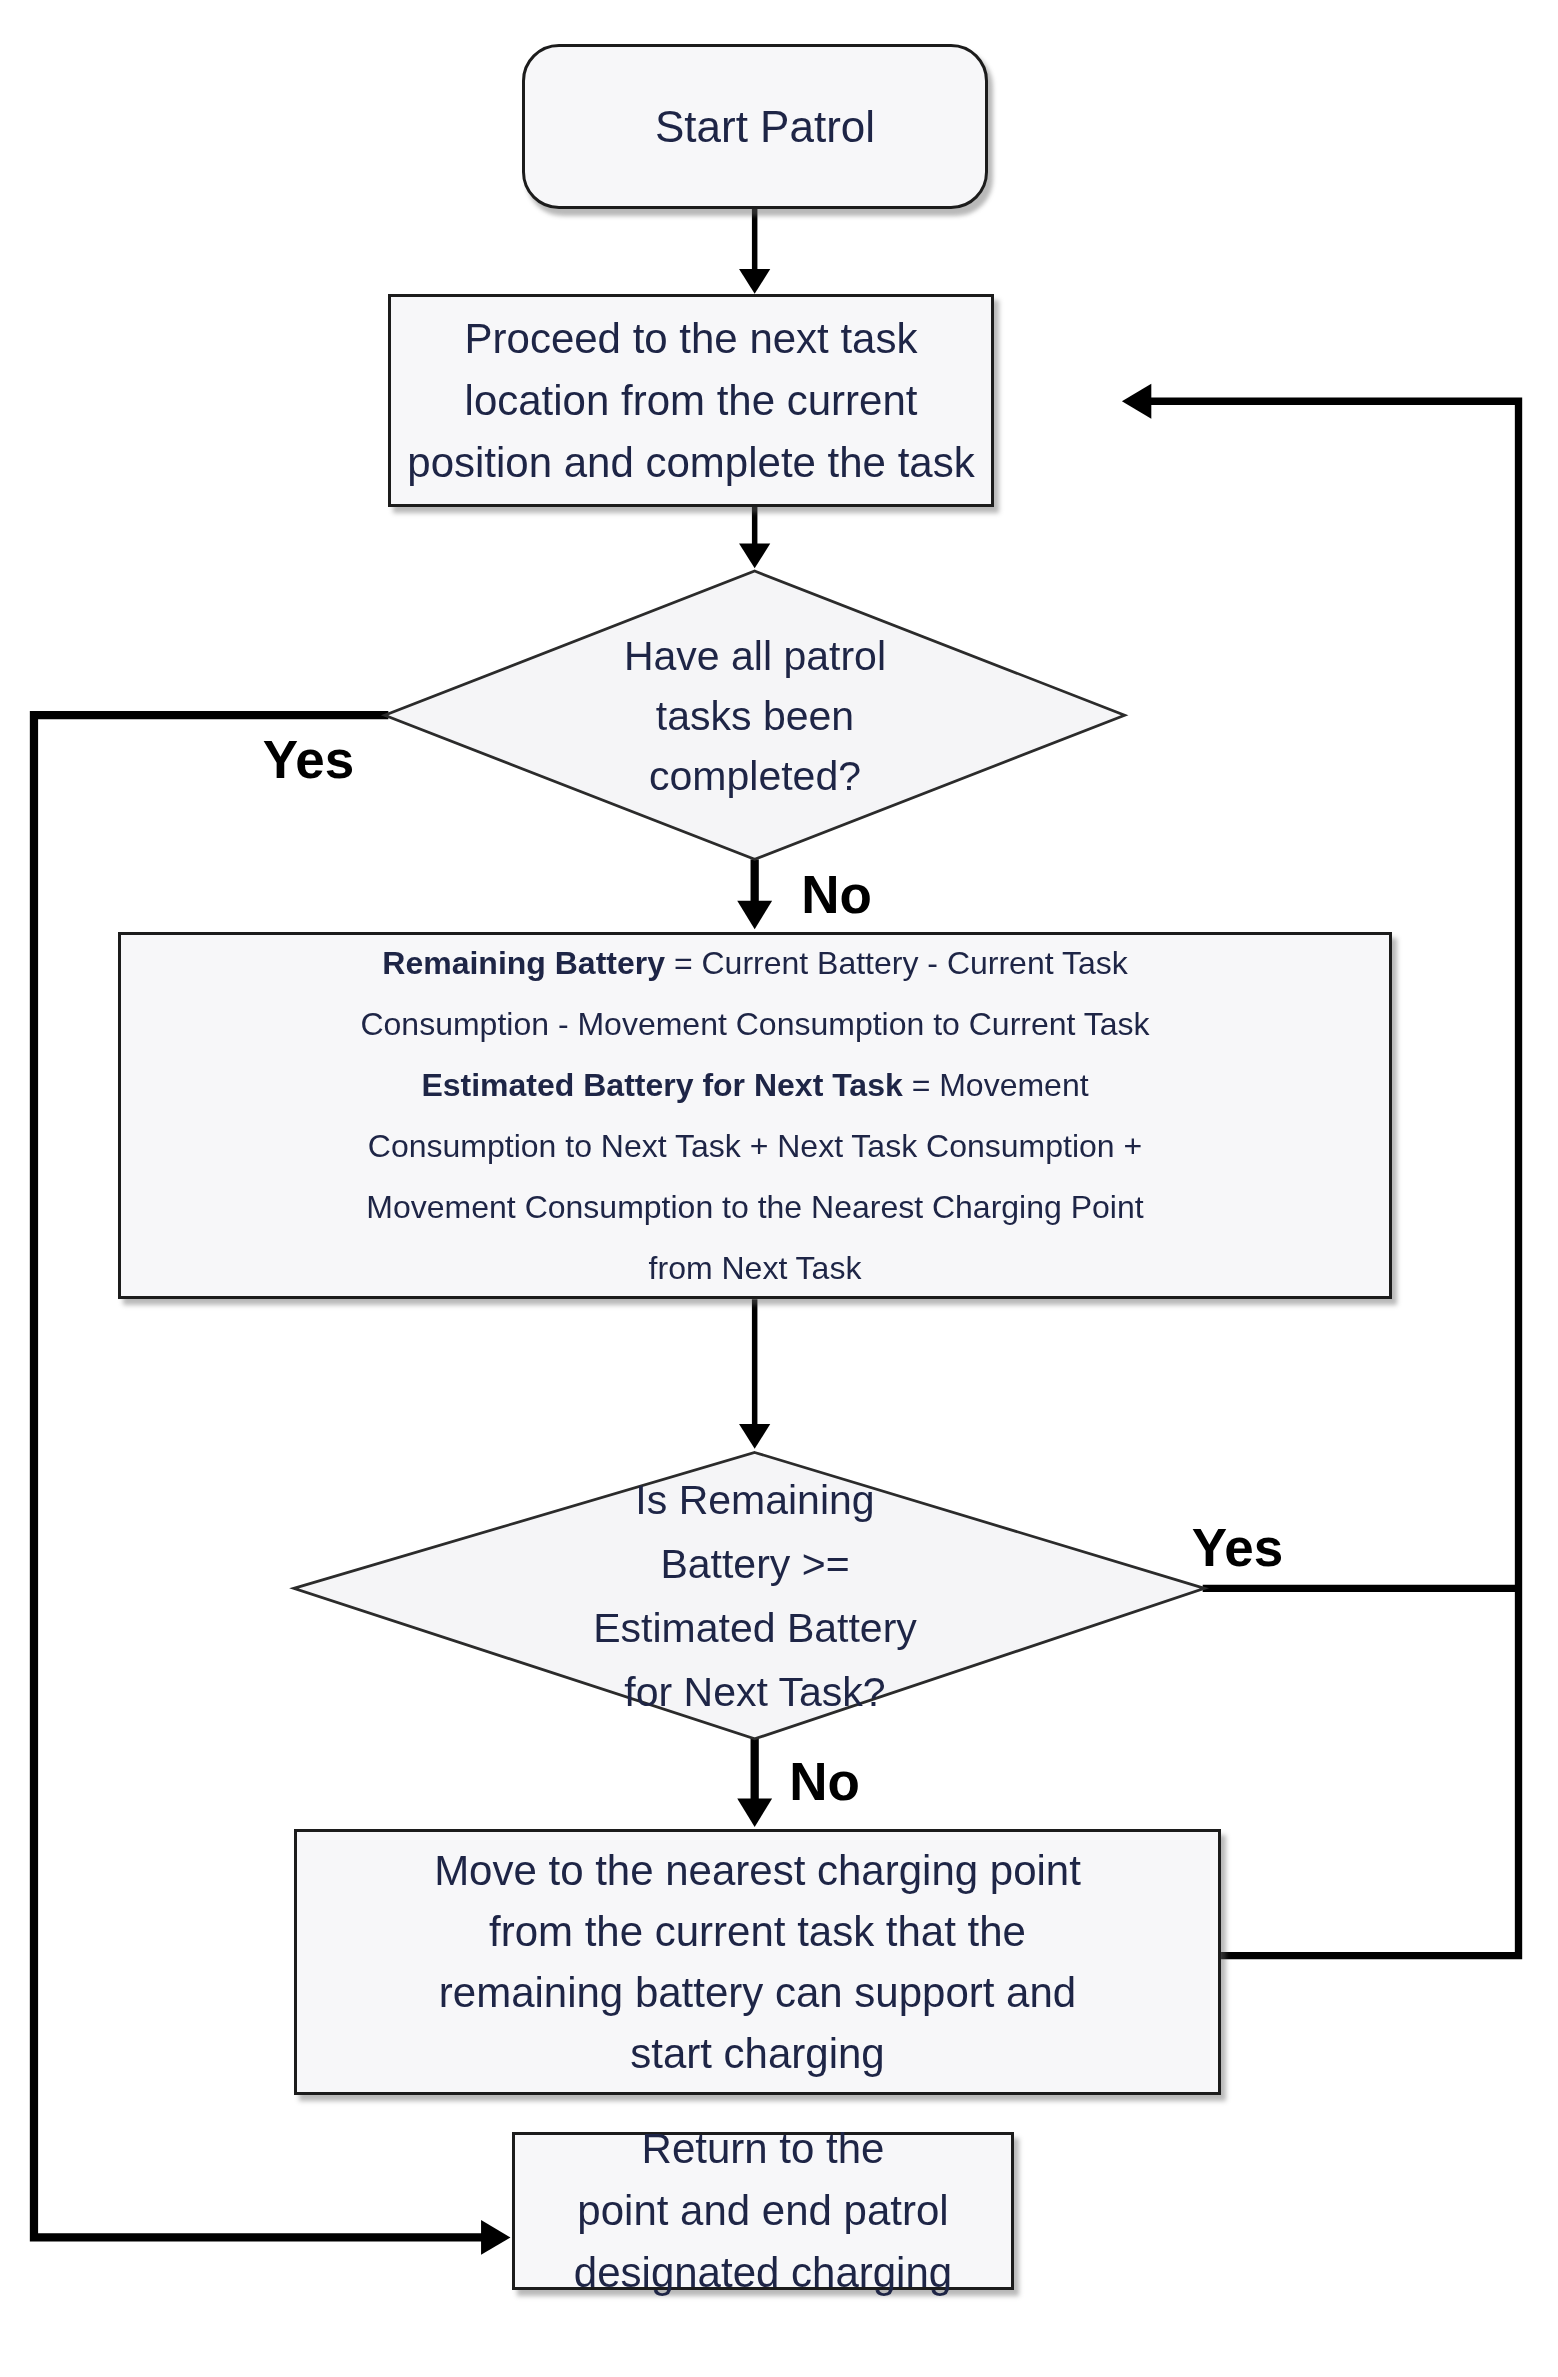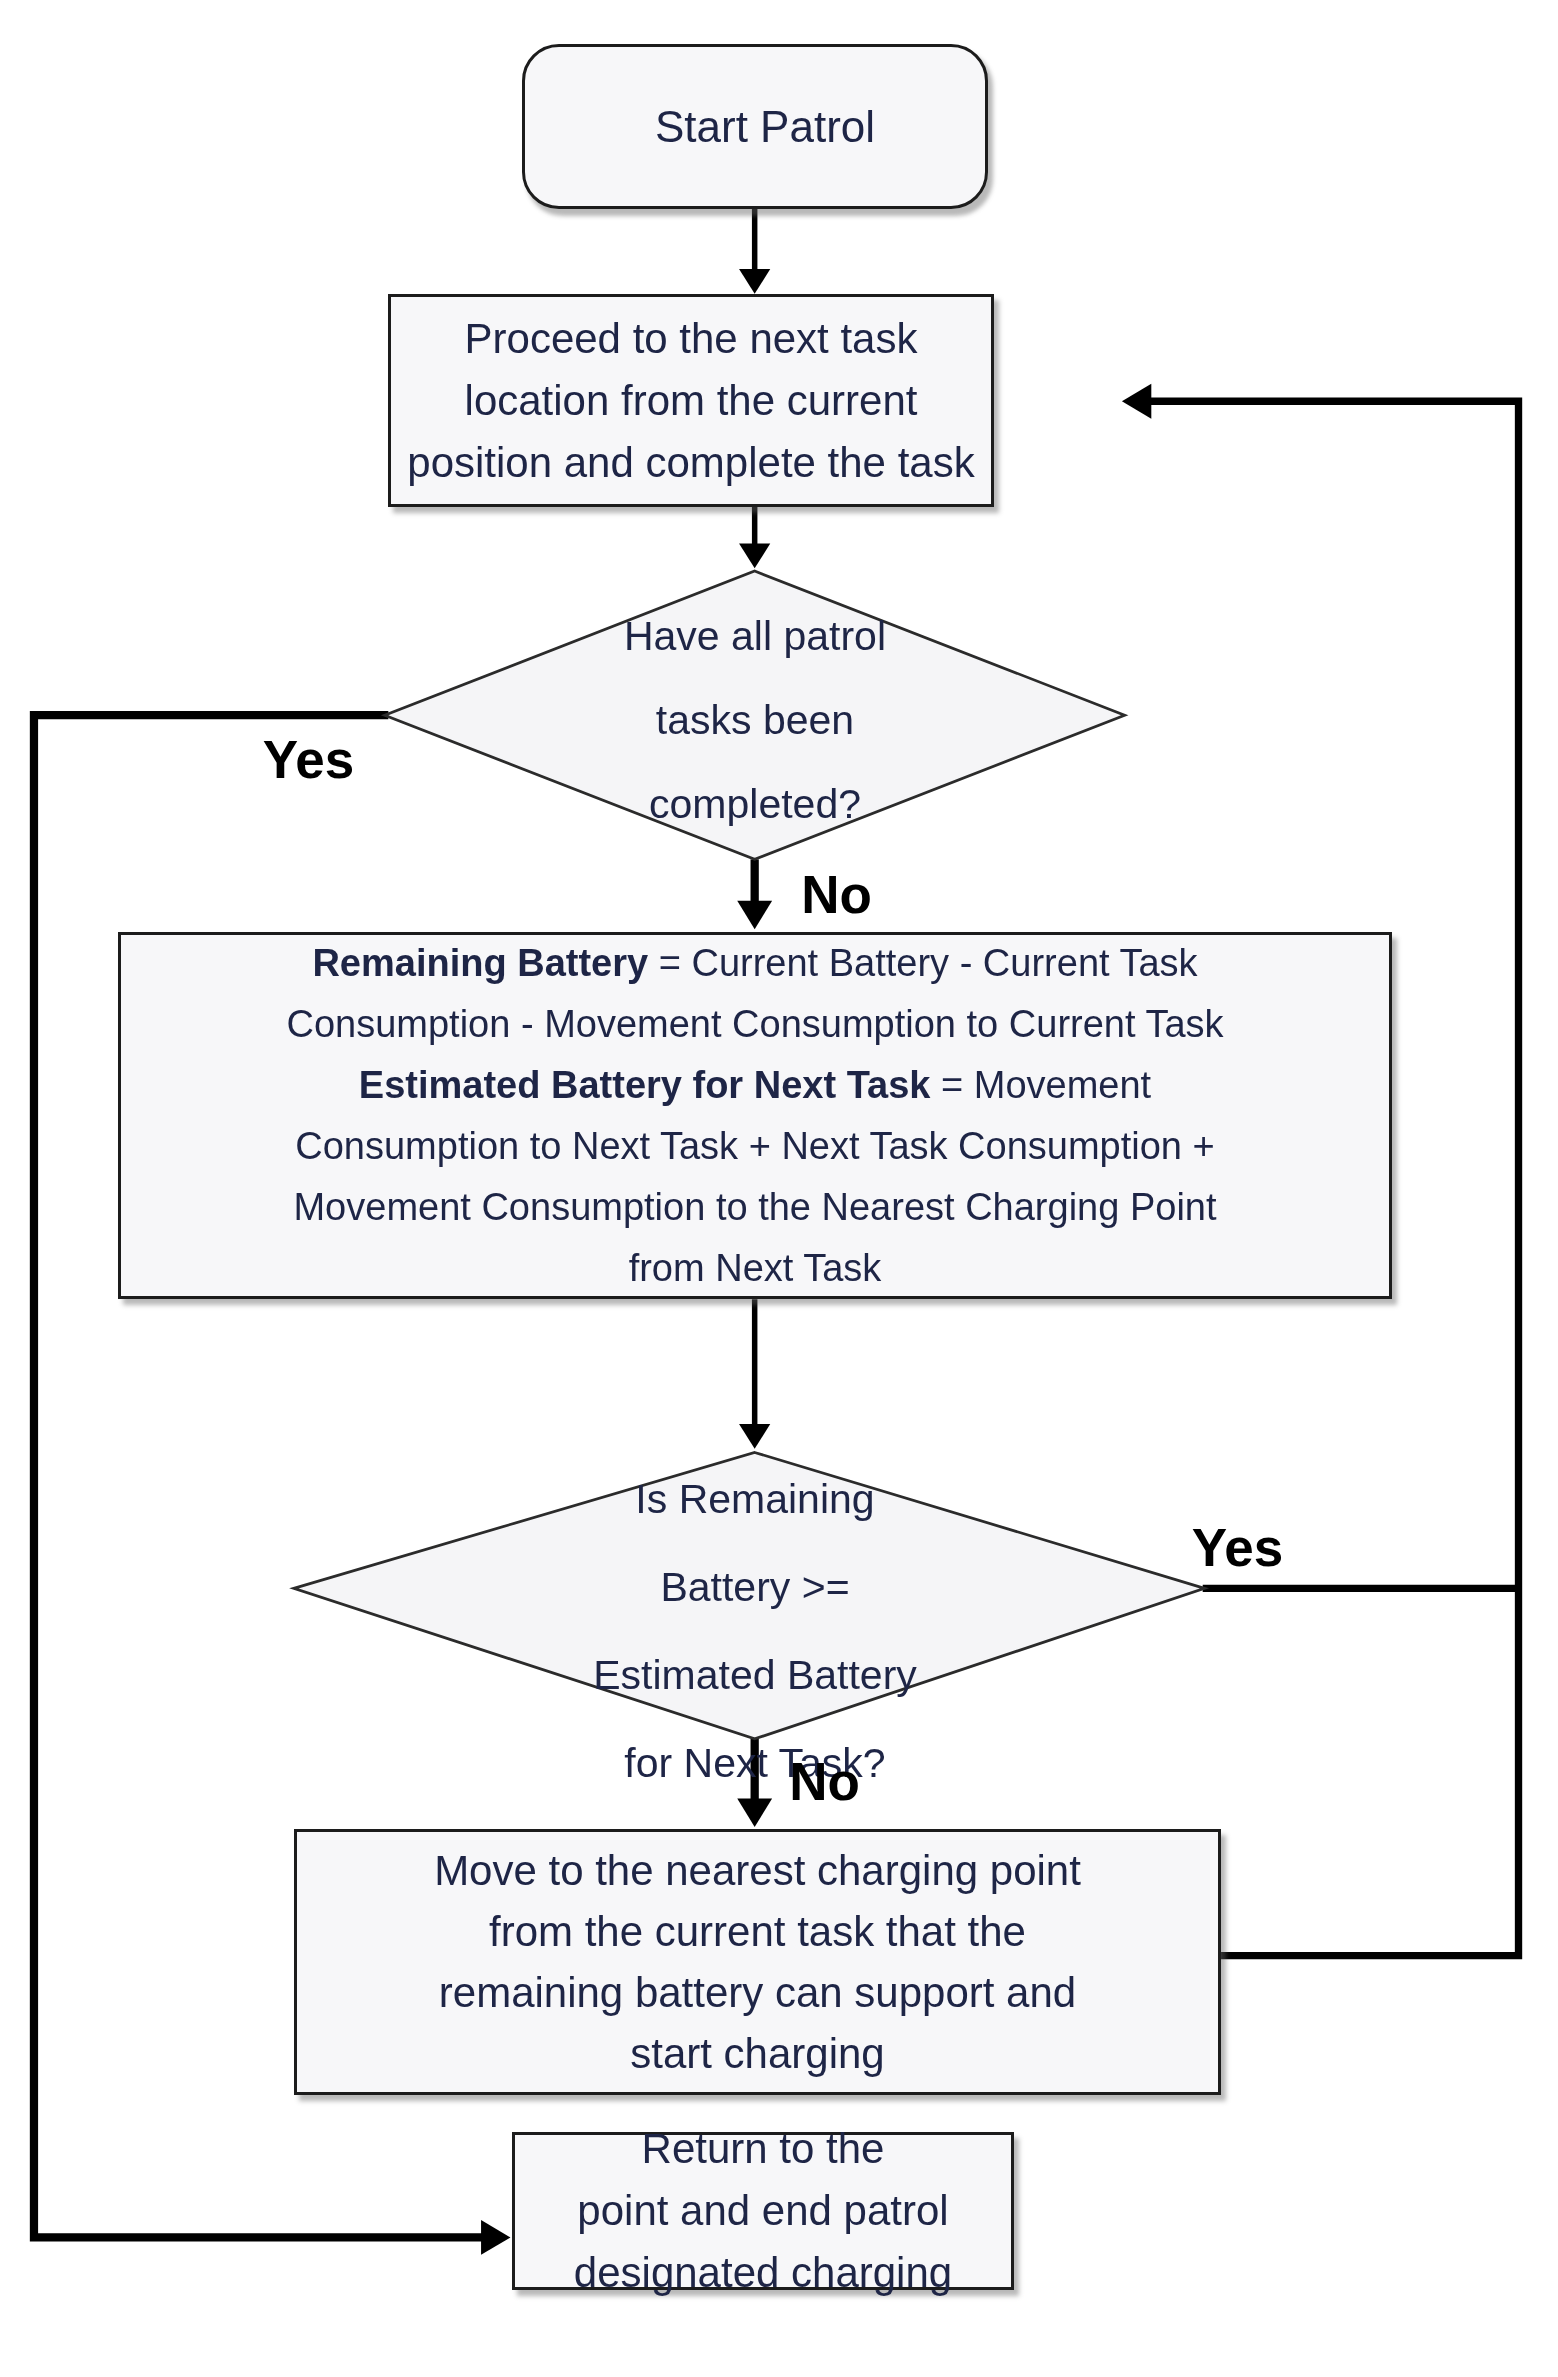--- a/index.html
+++ b/index.html
@@ -25,40 +25,39 @@
     text-align: center;
     box-shadow: 4.6px 6.4px 4.6px rgba(100,100,100,0.45);
   }
   .node.terminator { border-radius: 37px; padding-left: 20px; }
   .node .tline { white-space: nowrap; }
   .dtext {
     position: absolute;
     display: flex;
     flex-direction: column;
     align-items: center;
-    justify-content: flex-start;
+    justify-content: center;
     text-align: center;
     color: #1e2546;
     background: transparent;
-    gap: 24px;
   }
   .b { font-weight: bold; }
   .edge-label {
     position: absolute;
     display: flex;
     align-items: center;
     justify-content: center;
     font-weight: bold;
     color: #000000;
     font-size: 53px;
   }
   
   #node-start   { left: 522px; top: 44px;  width: 466px; height: 165px; font-size: 44px; }
   #node-proceed { left: 388px; top: 294px; width: 606px; height: 213px; font-size: 42px; line-height: 62px; }
-  #node-calc    { left: 118px; top: 932px; width: 1274px; height: 367px; font-size: 38px; line-height: 61px; }
+  #node-calc    { left: 118px; top: 932px; width: 1274px; height: 367px; font-size: 32px; line-height: 61px; }
   #node-move    { left: 294px; top: 1829px; width: 927px; height: 266px; font-size: 42px; line-height: 61px; }
   #node-return  { left: 512px; top: 2132px; width: 502px; height: 158px; font-size: 42px; line-height: 62px; }
   #dtext-tasks    { left: 523px; top: 606px;  width: 464px; height: 220px; font-size: 41px; line-height: 60px; }
   #dtext-battery  { left: 523px; top: 1467px; width: 464px; height: 257px; font-size: 41px; line-height: 64px; }
   #label-tasks-yes   { left: 235px;  top: 729px;  width: 147px; height: 61px; }
   #label-tasks-no    { left: 772px;  top: 864px;  width: 129px; height: 61px; }
   #label-battery-yes { left: 1164px; top: 1517px; width: 147px; height: 61px; }
   #label-battery-no  { left: 765px;  top: 1751px; width: 119px; height: 61px; }
 </style>
 </head>

